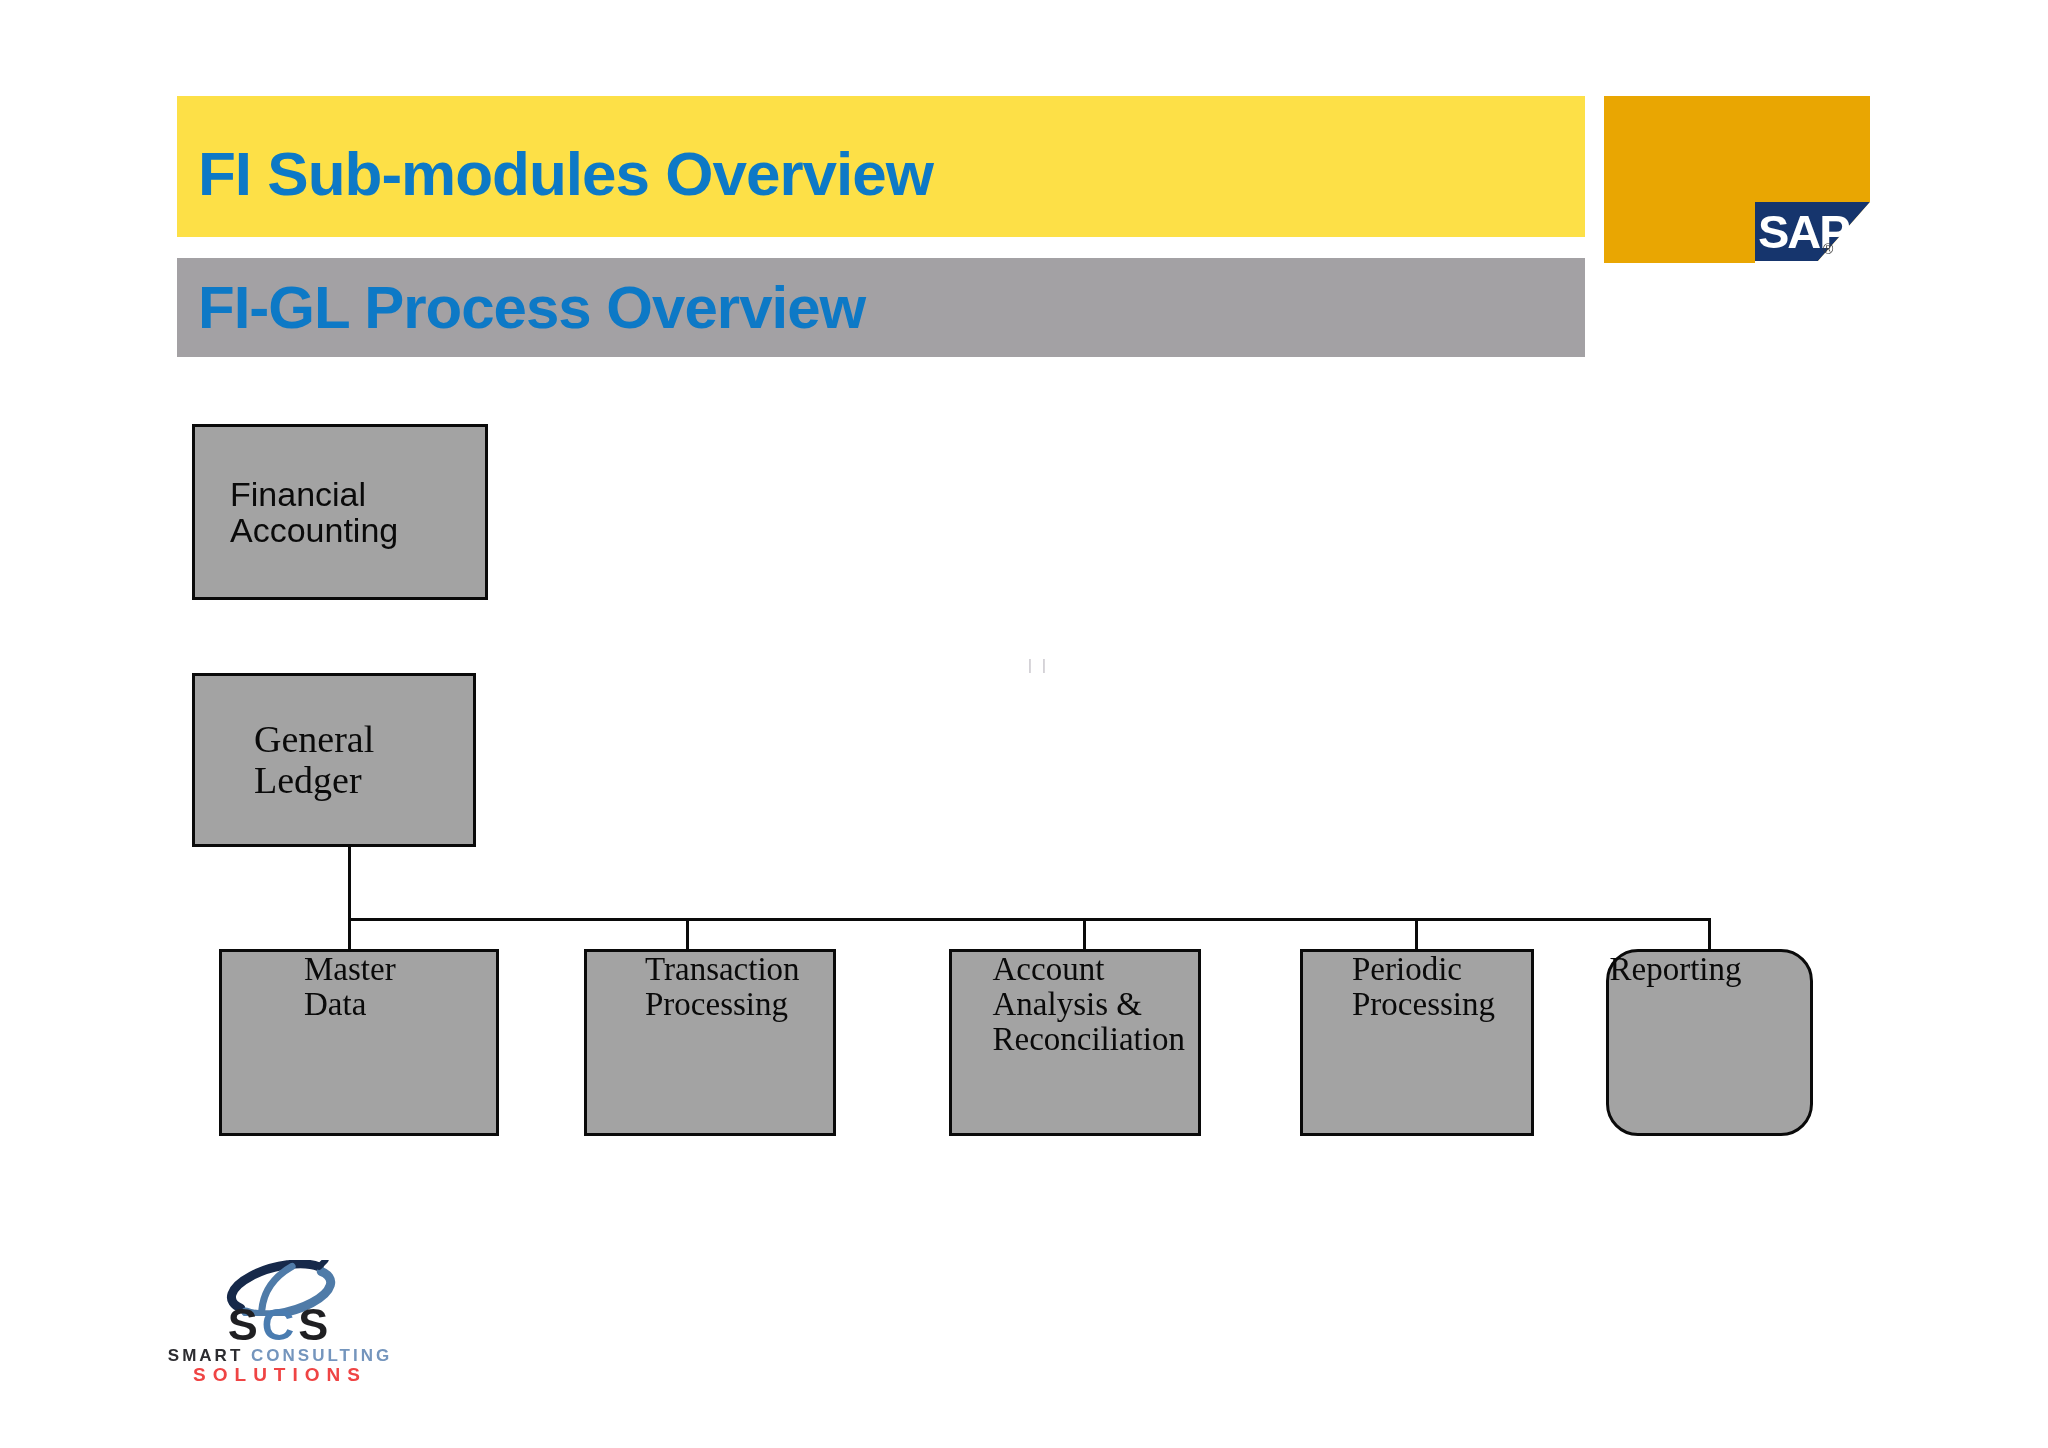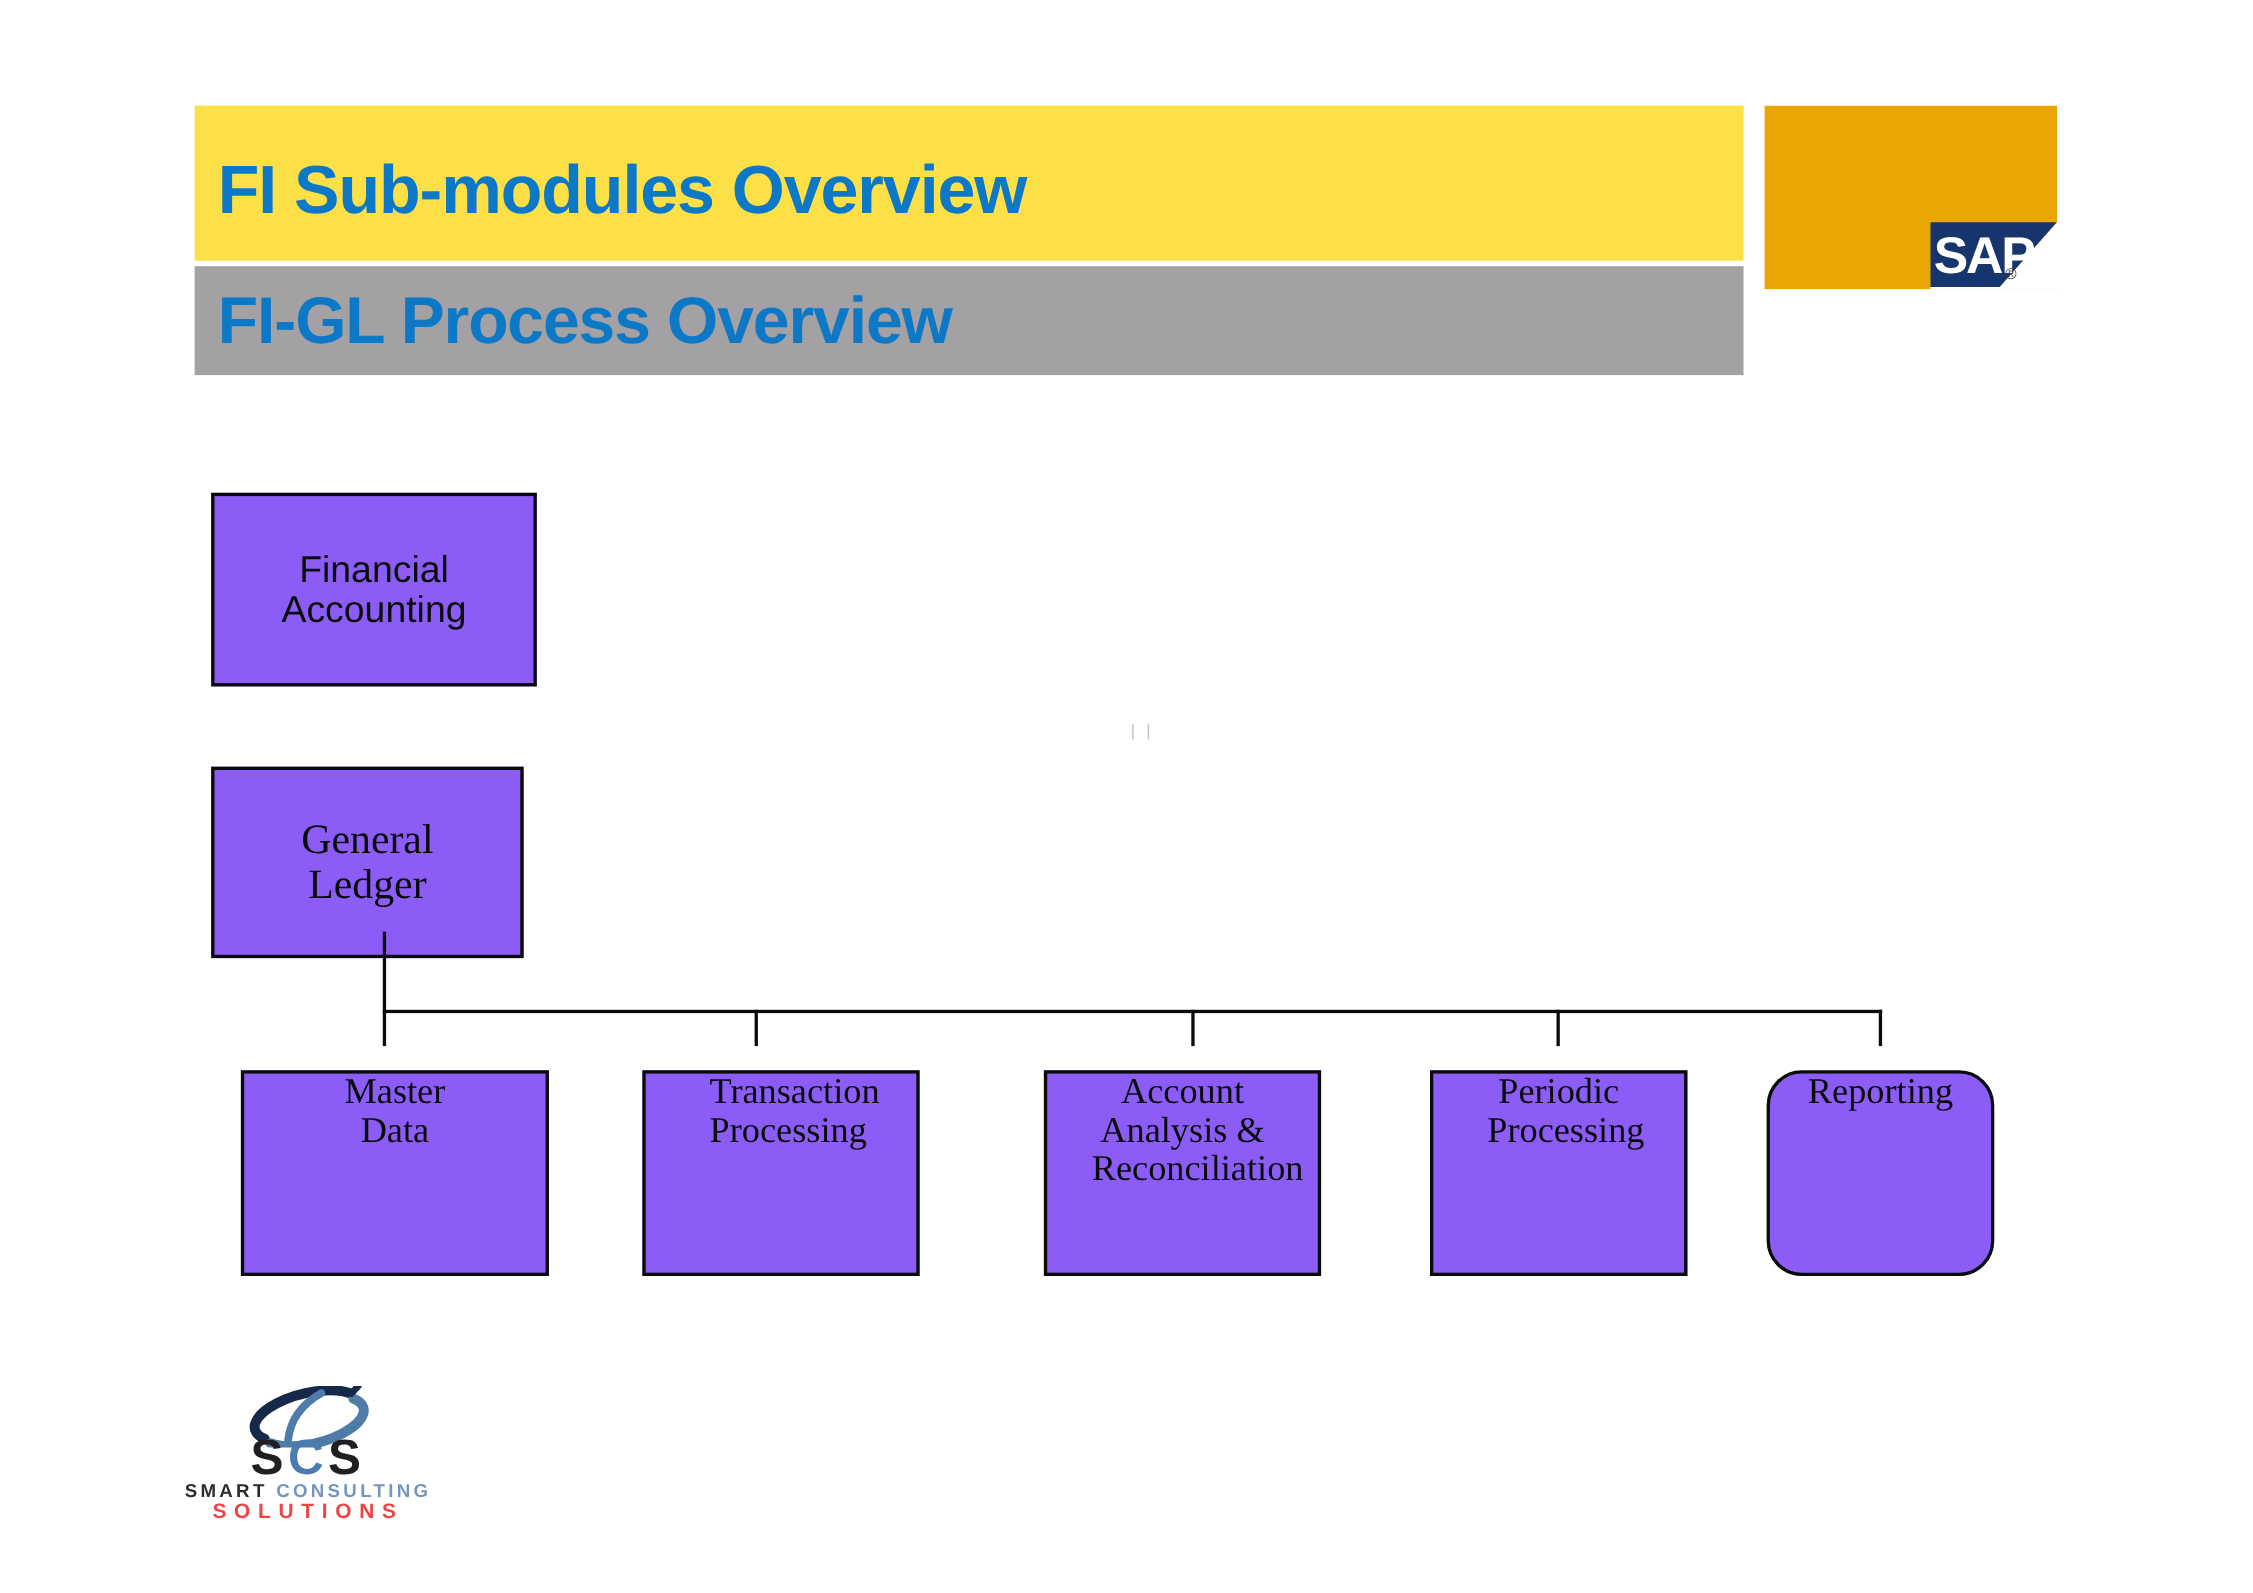--- a/index.html
+++ b/index.html
@@ -3,32 +3,32 @@
 <meta charset="utf-8">
 <style>
   html,body{margin:0;padding:0;background:#ffffff;}
   #slide{position:relative;width:2048px;height:1448px;background:#ffffff;overflow:hidden;
          font-family:"Liberation Sans",sans-serif;}
 
   
   .bar{position:absolute;left:177px;width:1408px;display:flex;align-items:center;
        padding-left:21px;box-sizing:border-box;}
   #bar-title{top:96px;height:141px;background:#fde047;padding-top:14px;}
-  #bar-subtitle{top:242px;height:99px;background:#a3a1a4;}
+  #bar-subtitle{top:258px;height:99px;background:#a3a1a4;}
   .bar h1{margin:0;font-weight:bold;color:#0d79c6;letter-spacing:-1px;
           font-family:"Liberation Sans",sans-serif;}
   #bar-title h1{font-size:62px;}
   #bar-subtitle h1{font-size:60px;}
 
   
   #sap-logo{position:absolute;left:1604px;top:96px;width:266px;height:167px;}
 
   
-  .dbox{position:absolute;background:#8b5cf6;border:3px solid #0a0a0a;box-sizing:border-box;
-        color:#0a0a0a;text-align:center;margin-top:24px;}
+  .dbox{position:absolute;background:#a3a3a3;border:3px solid #0a0a0a;box-sizing:border-box;
+        color:#0a0a0a;}
   .dbox.centered{display:flex;align-items:center;justify-content:center;}
   #box-root{left:192px;top:424px;width:296px;height:176px;
             font-family:"Liberation Sans",sans-serif;font-size:34px;line-height:1.06;}
   #box-root .label{max-width:220px;}
   #box-parent{left:192px;top:673px;width:284px;height:174px;
               font-family:"Liberation Serif",serif;font-size:38px;line-height:1.07;}
   #box-parent .label{max-width:160px;}
   .childbox{top:949px;height:187px;font-family:"Liberation Serif",serif;
             font-size:33px;line-height:1.06;}
   .childbox .label{margin:0 auto;}

